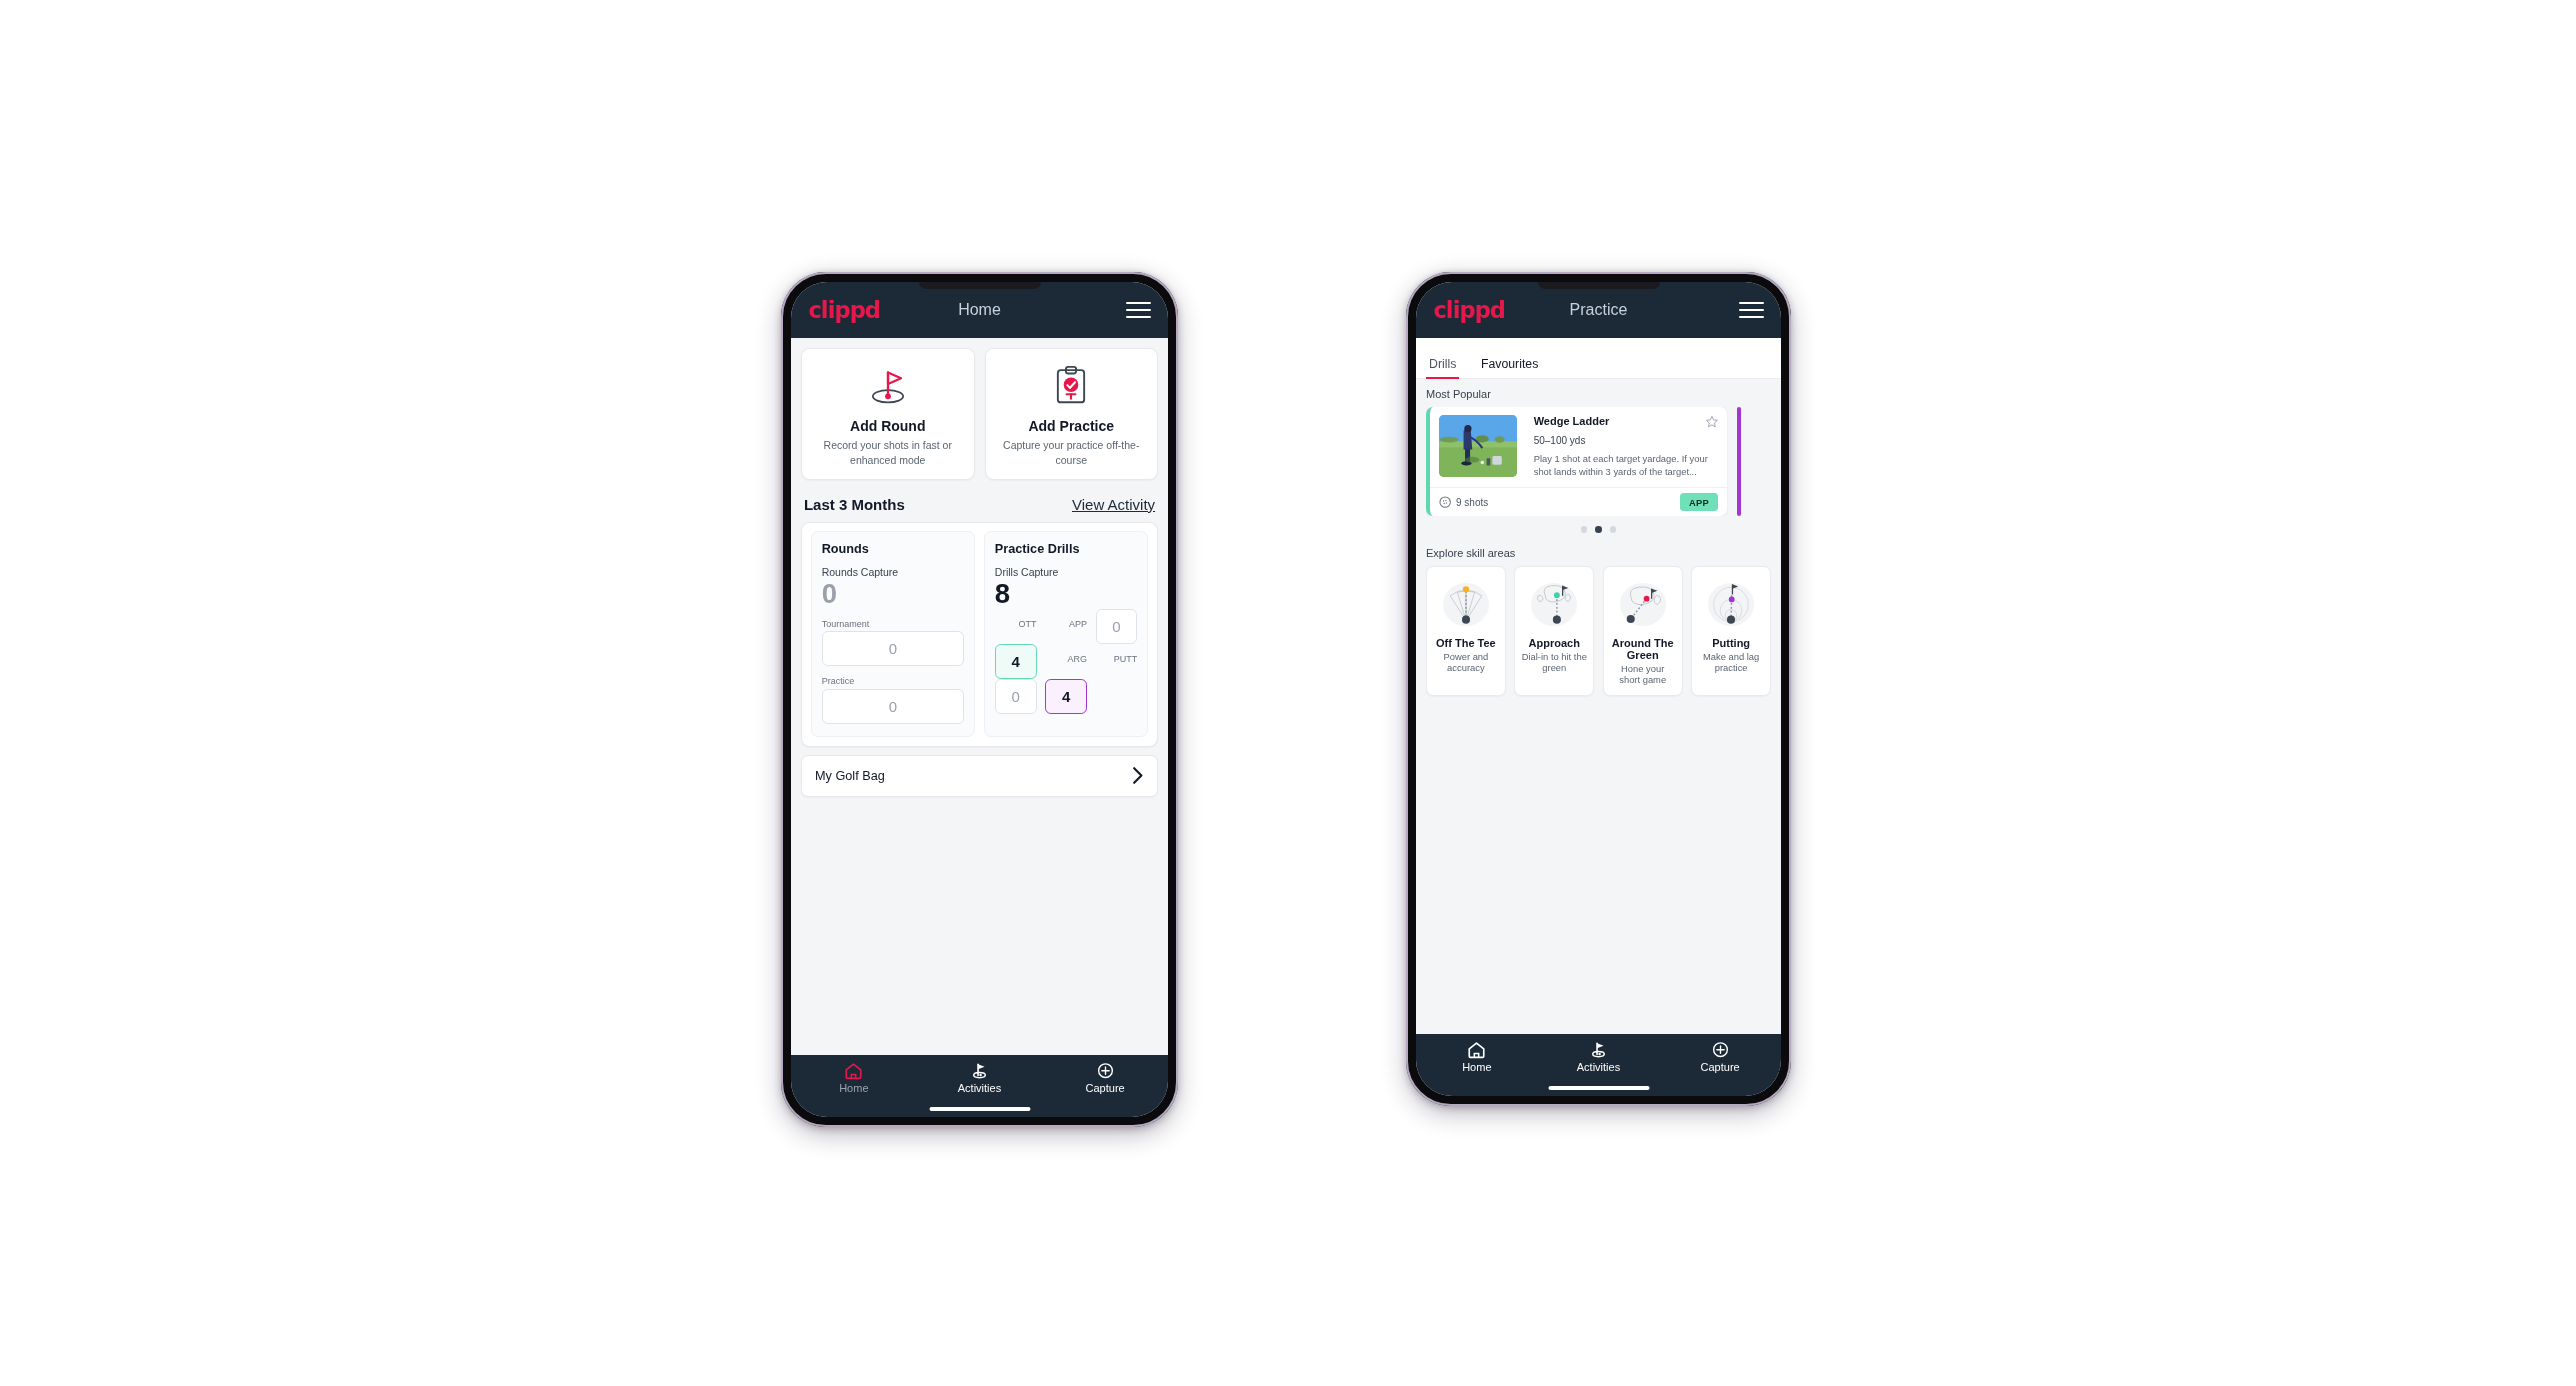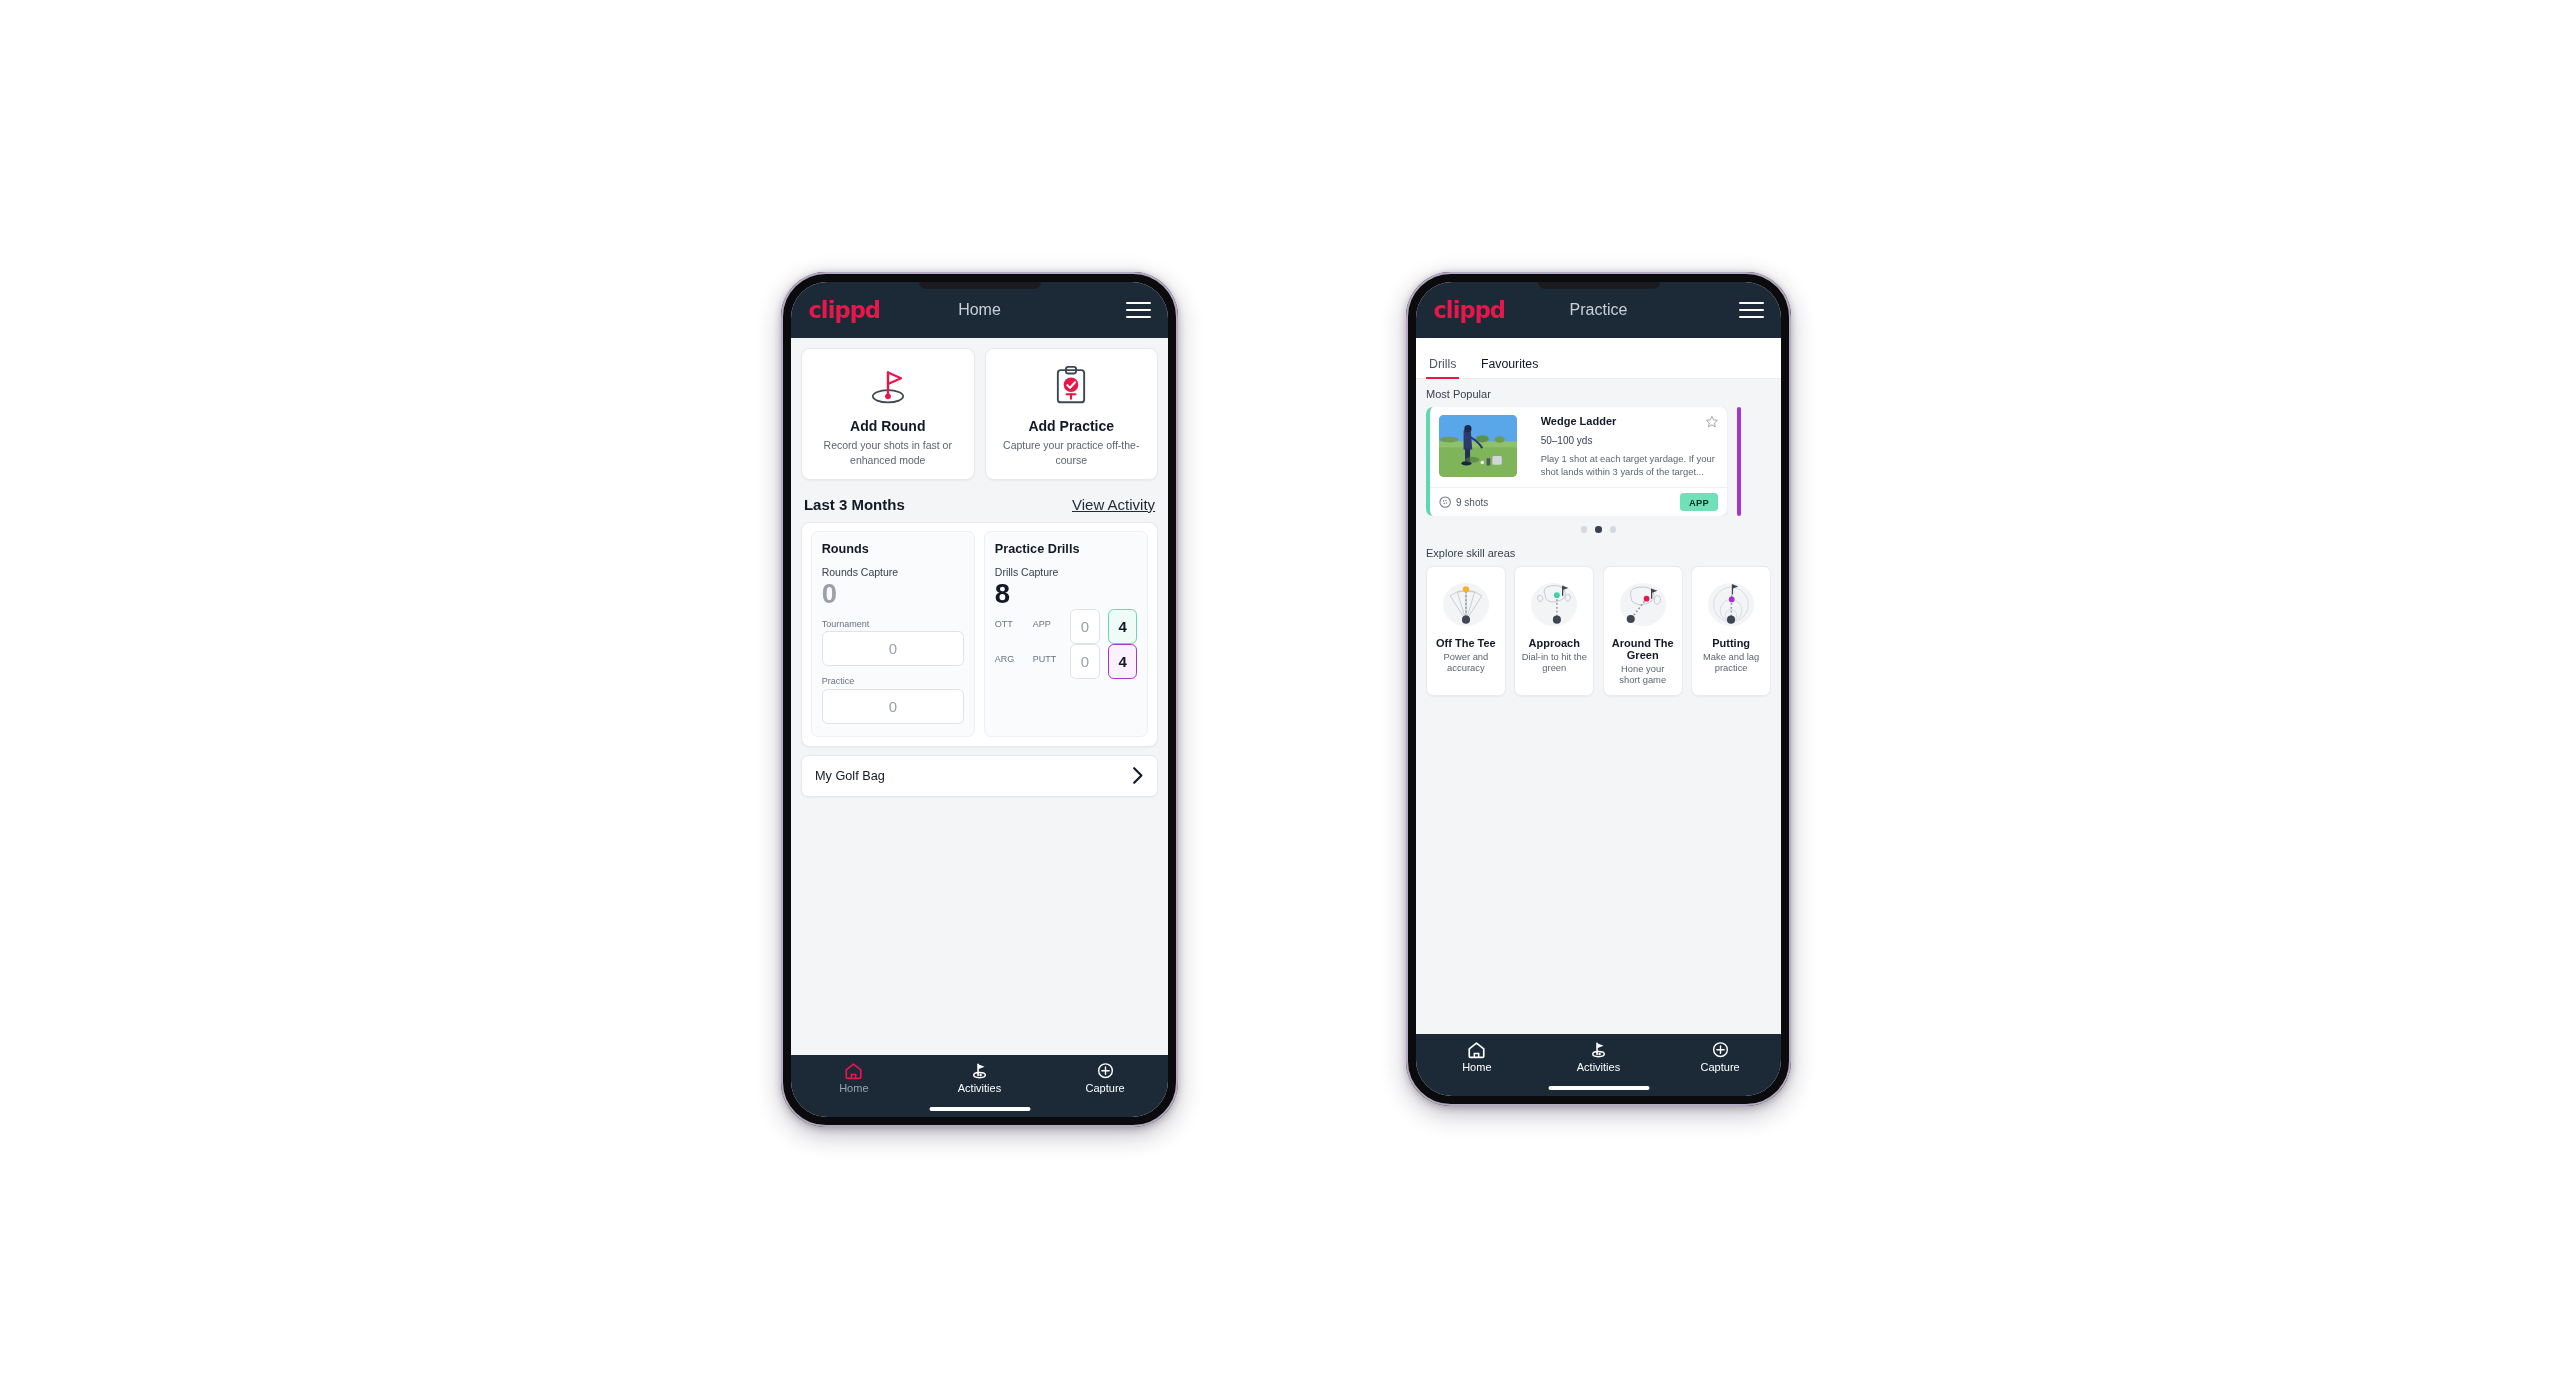--- a/index.html
+++ b/index.html
@@ -115,21 +115,21 @@
   .stat-big { font-size: 27.5px; font-weight: 700; line-height: 1.05; }
   .stat-big.muted { color:#9aa1ab; }
   .stat-big.dark { color:#111827; }
 
   .field-label { font-size: 9px; color:#6b7280; margin: 10px 0 2.9px; }
   .field-box {
     border:0.7px solid #dfe3e8; border-radius: 5.8px; height: 35px;
     display:flex; align-items:center; justify-content:center;
     font-size: 15px; color:#9aa1ab; background:#fff;
   }
-  .mini-grid { display:grid; grid-template-columns: 1fr 1fr 1fr 1fr; gap: 0 8.7px; }
+  .mini-grid { display:grid; grid-template-columns: 1fr 1fr 1fr; gap: 0 8.7px; text-align: right; }
   .field-box.app  { border-color:#66d9b4; background:#effbf6; color:#111827; font-weight:700; }
   .field-box.putt { border-color:#a435d1; background:#fbf0fd; color:#111827; font-weight:700; }
 
   .bag-row {
     margin-top: 8.7px; background:#fff; border:0.7px solid #e6e8eb; border-radius: 7.2px;
     height: 42px; display:flex; align-items:center; justify-content:space-between;
     padding: 0 13px; box-shadow: 0 0.7px 1.4px rgba(16,24,40,.04);
   }
   .bag-label { font-size: 12.7px; color:#111827; }
 
@@ -146,21 +146,21 @@
   }
   .p2pad { padding: 8.7px 10px 0 10px; }
   .lbl-sm { font-size: 11px; color:#374151; margin-bottom: 7.2px; }
 
   .carousel { position:relative; display:flex; gap: 7.2px; overflow:hidden; }
   .drill-card {
     flex: 0 0 301px; background:#fff; border-radius: 7.2px; overflow:hidden;
     border-left: 4.3px solid #5fd7b0;
     box-shadow: 0 0.7px 2.2px rgba(16,24,40,.08);
   }
-  .drill-top { display:flex; gap: 24px; padding: 8px 8.7px 8.7px; }
+  .drill-top { display:flex; gap: 17px; padding: 8px 8.7px 8.7px; }
   .drill-thumb {
     flex: 0 0 78px; height: 62px; border-radius: 5px; overflow:hidden; position:relative;
     background: linear-gradient(#4ea0e8 0%, #79bcf0 42%, #9ccf5a 43%, #6fae3d 100%);
   }
   .drill-info { flex: 1 1 auto; min-width: 0; }
   .drill-name { font-size: 11px; font-weight: 700; color:#111827; }
   .drill-yards { font-size: 10px; color:#374151; margin-top: 8px; }
   .drill-desc { font-size: 9.4px; color:#5b6571; line-height: 1.42; margin-top: 5.8px; }
   .star { float:right; margin-left:4.3px; }
   .drill-foot {

